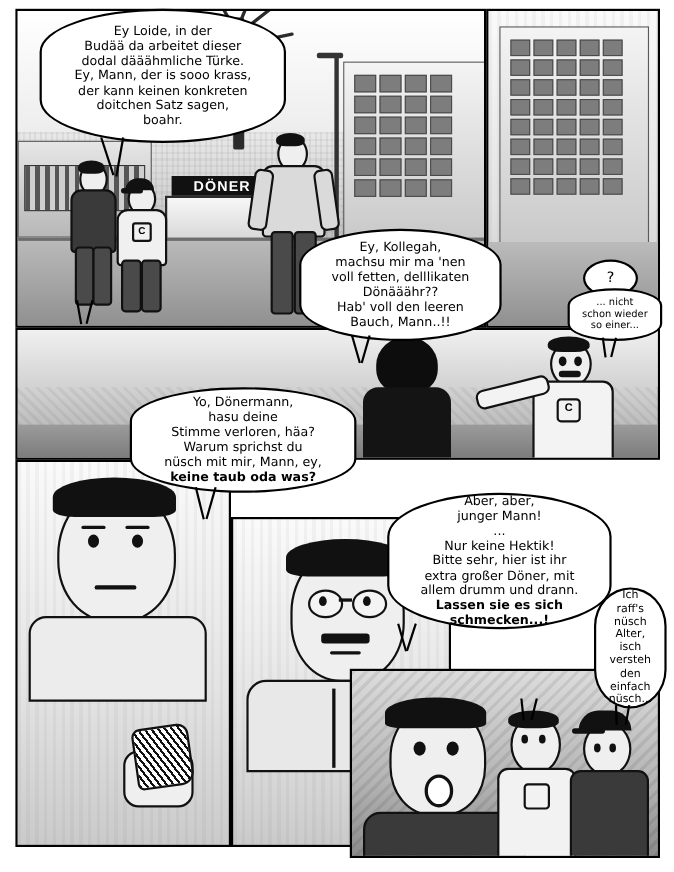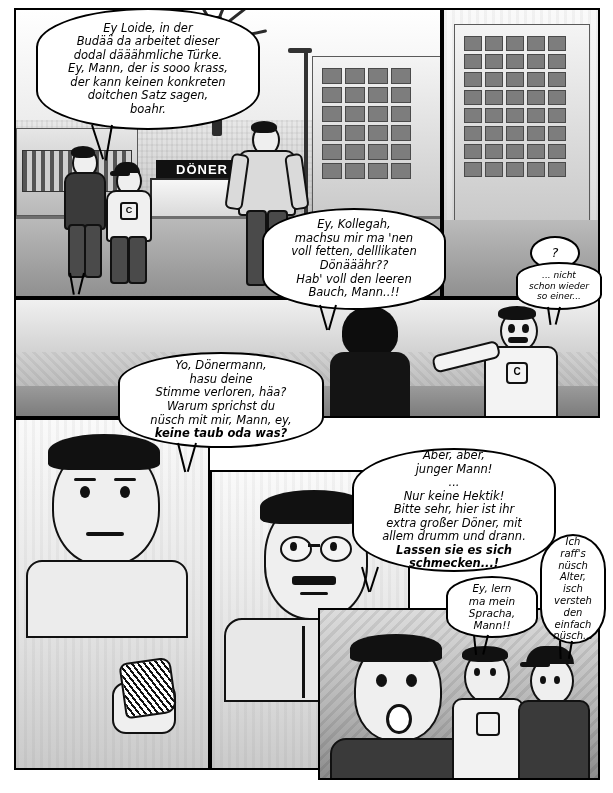--- a/index.html
+++ b/index.html
@@ -198,21 +198,20 @@
     line-height: 1.18;
     display: flex;
     align-items: center;
     justify-content: center;
     padding: 8px 10px;
     z-index: 20;
   }
   .balloon p {
     margin: 0;
     white-space: pre-line;
-    font-style: italic;
   }
   .balloon .strong { font-weight: bold; }
   .tail-line {
     position: absolute;
     background: #000;
     height: 2px;
     transform-origin: left center;
     z-index: 21;
   }
 </style>
@@ -442,21 +441,21 @@
 der kann keinen konkreten
 doitchen Satz sagen,
 boahr.</p>
   </div>
   <div class="tail-line" style="left:92px;top:124px;width:36px;transform:rotate(72deg);"></div>
   <div class="tail-line" style="left:112px;top:124px;width:36px;transform:rotate(100deg);"></div>
 
   <div class="tail-line" style="left:70px;top:272px;width:22px;transform:rotate(80deg);"></div>
   <div class="tail-line" style="left:84px;top:272px;width:22px;transform:rotate(104deg);"></div>
 
-  <div class="balloon" style="left:262px; top:208px; width:184px; height:102px; font-size:11.5px;">
+  <div class="balloon" style="left:272px; top:208px; width:184px; height:102px; font-size:11.5px;">
     <p>Ey, Kollegah,
 machsu mir ma 'nen
 voll fetten, delllikaten
 Dönääähr??
 Hab' voll den leeren
 Bauch, Mann..!!</p>
   </div>
   <div class="tail-line" style="left:320px;top:304px;width:26px;transform:rotate(74deg);"></div>
   <div class="tail-line" style="left:336px;top:304px;width:26px;transform:rotate(106deg);"></div>
 
@@ -491,26 +490,20 @@
 Bitte sehr, hier ist ihr
 extra großer Döner, mit
 allem drumm und drann.</p>
     <p class="strong" style="font-weight:bold;">Lassen sie es sich
 schmecken...!</p>
   </div>
   <div class="tail-line" style="left:378px;top:566px;width:26px;transform:rotate(108deg);"></div>
   <div class="tail-line" style="left:362px;top:566px;width:26px;transform:rotate(74deg);"></div>
 
 
-  <div class="balloon" style="left:446px; top:576px; width:92px; height:62px; font-size:10.5px;">
-    <p>Ey, lern
-ma mein
-Spracha,
-Mann!!</p>
-  </div>
   <div class="tail-line" style="left:474px;top:634px;width:20px;transform:rotate(84deg);"></div>
   <div class="tail-line" style="left:488px;top:634px;width:20px;transform:rotate(104deg);"></div>
 
   <div class="balloon" style="left:540px; top:534px; width:66px; height:110px; font-size:10px;padding-left:10px;">
     <p>Ich
 raff's
 nüsch
 Alter, isch
 versteh
 den

